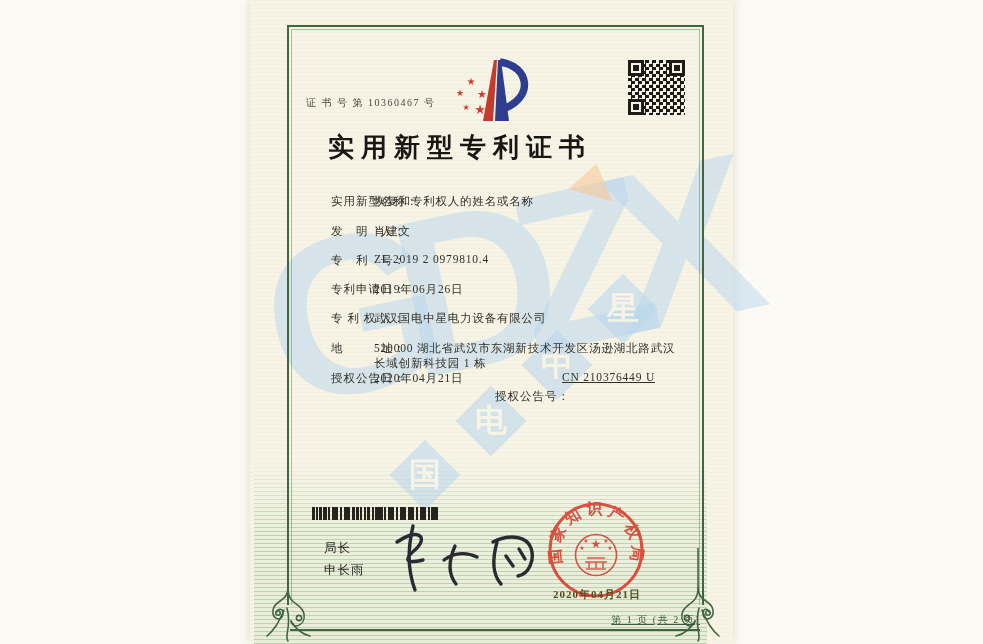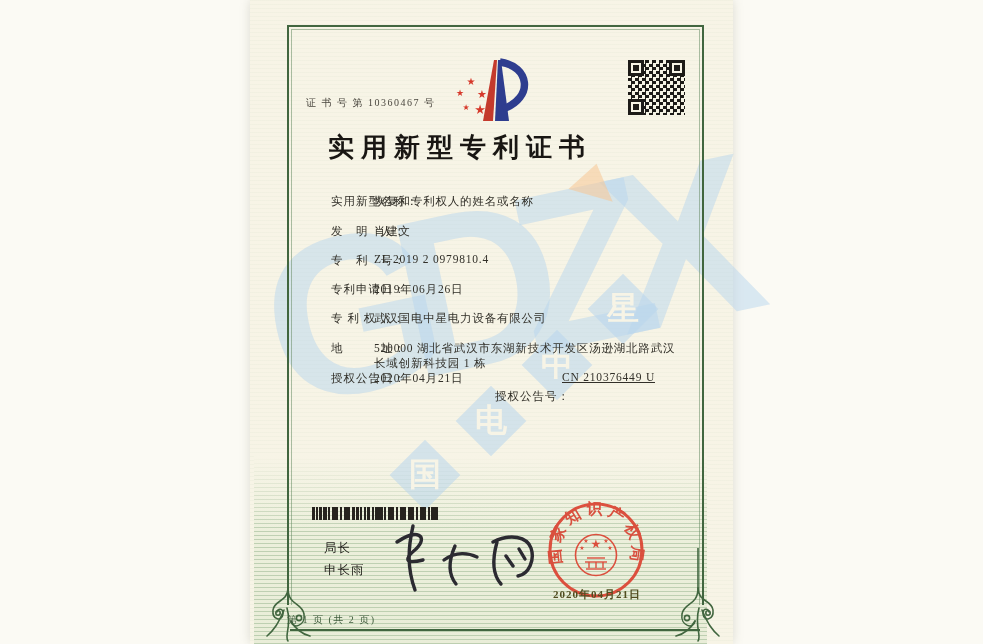--- a/index.html
+++ b/index.html
@@ -101,22 +101,22 @@
     font-family:"Liberation Sans","DejaVu Sans",sans-serif;
     font-size:12.5px;color:#26241f;letter-spacing:1px;margin-left:12px;
   }
   .sig{position:absolute;left:125px;top:518px;z-index:3;}
   .seal{position:absolute;left:295px;top:498px;z-index:3;opacity:0.93;}
   .seal-date{
     position:absolute;left:292px;top:587px;width:110px;z-index:4;text-align:center;
     font-size:11px;color:#514d20;letter-spacing:1px;font-weight:bold;
   }
   .page-footer{
-    position:absolute;left:37px;width:413px;top:613px;z-index:3;text-align:left;
-    font-size:10px;color:#3f5c3c;letter-spacing:1.5px;
+    position:absolute;left:37px;width:413px;top:613px;z-index:3;text-align:right;
+    font-size:10px;color:#3f5c3c;letter-spacing:1.5px;text-decoration:underline;
   }
 </style>
 </head>
 <body>
 
 <div class="sheet">
 
   <div class="band"></div>
 
   <div class="wm-letters">GDZX</div>

